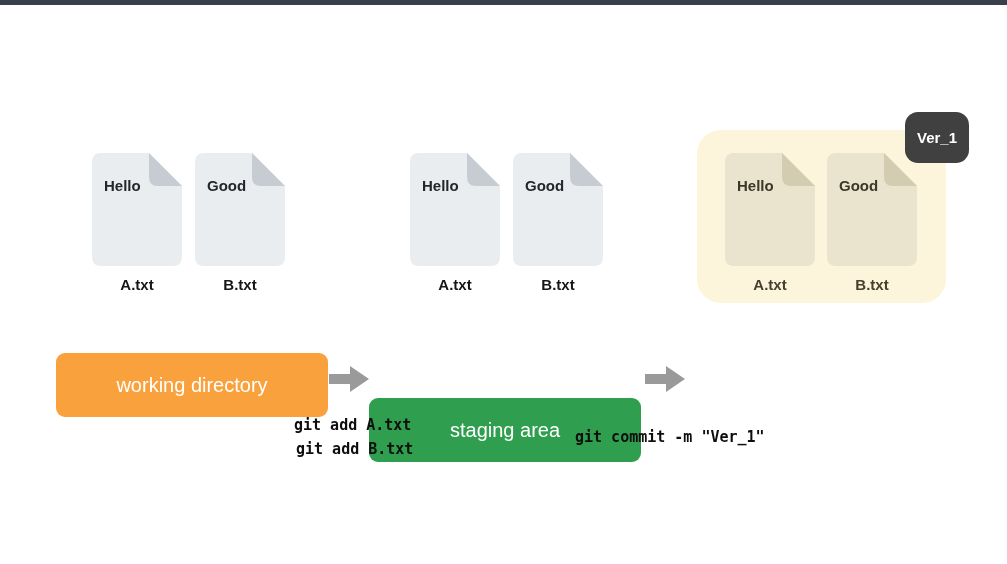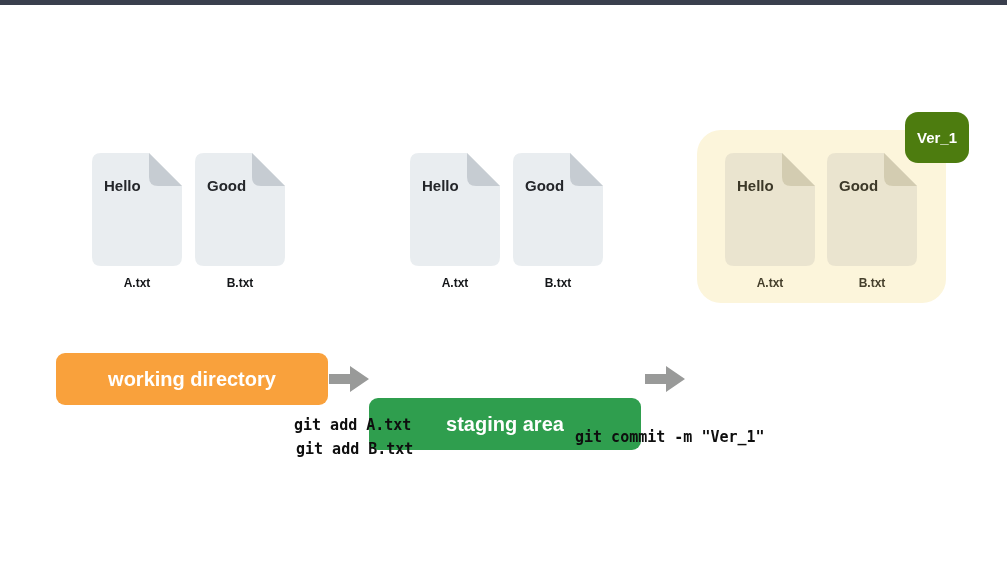--- a/index.html
+++ b/index.html
@@ -7,37 +7,37 @@
     position:relative; width:1007px; height:564px;
     background:#ffffff; overflow:hidden;
     font-family:"Liberation Sans", sans-serif;
   }
   .topbar { position:absolute; left:0; top:0; width:1007px; height:5px; background:#3a3f4d; }
 
   
   .repo-box { position:absolute; left:697px; top:130px; width:249px; height:173px;
               background:#fcf5db; border-radius:24px; }
   .badge { position:absolute; left:905px; top:112px; width:64px; height:51px;
-           background:#4d7c0f; border-radius:13px; color:#ffffff;
+           background:#404040; border-radius:13px; color:#ffffff;
            font-weight:bold; font-size:15px; display:flex; align-items:center; justify-content:center; }
 
   
   .file { position:absolute; width:90px; height:113px; }
   .file svg { position:absolute; left:0; top:0; width:90px; height:113px; }
   .file-gray .page { fill:#e9edf0; } .file-gray .fold { fill:#c6ccd2; }
   .file-tan  .page { fill:#eae4cf; } .file-tan  .fold { fill:#d3ccb1; }
   .fcontent { position:absolute; left:12px; top:24px; font-weight:bold; font-size:15px; color:#24262a; }
   .file-tan-text .fcontent { color:#3c3828; }
   .flabel { position:absolute; top:276px; width:90px; text-align:center;
-            font-weight:bold; font-size:12px; color:#141619; }
+            font-weight:bold; font-size:15px; color:#141619; }
   .flabel.tan { color:#453f2c; }
 
   
-  .stage { position:absolute; top:353px; width:272px; height:52px; border-radius:9px;
-           color:#ffffff; font-weight:bold; font-size:20px;
+  .stage { position:absolute; top:353px; width:272px; height:64px; border-radius:9px;
+           color:#ffffff; font-weight:normal; font-size:20px;
            display:flex; align-items:center; justify-content:center; }
   .stage.orange { background:#f9a13c; }
   .stage.green  { background:#2f9e4e;margin-top:45px; }
   .stage.blue   { background:#5c7df0; }
 
   
   .arrow { position:absolute; top:364px; width:40px; height:30px; }
   .arrow polygon { fill:#999a99; }
 
   

